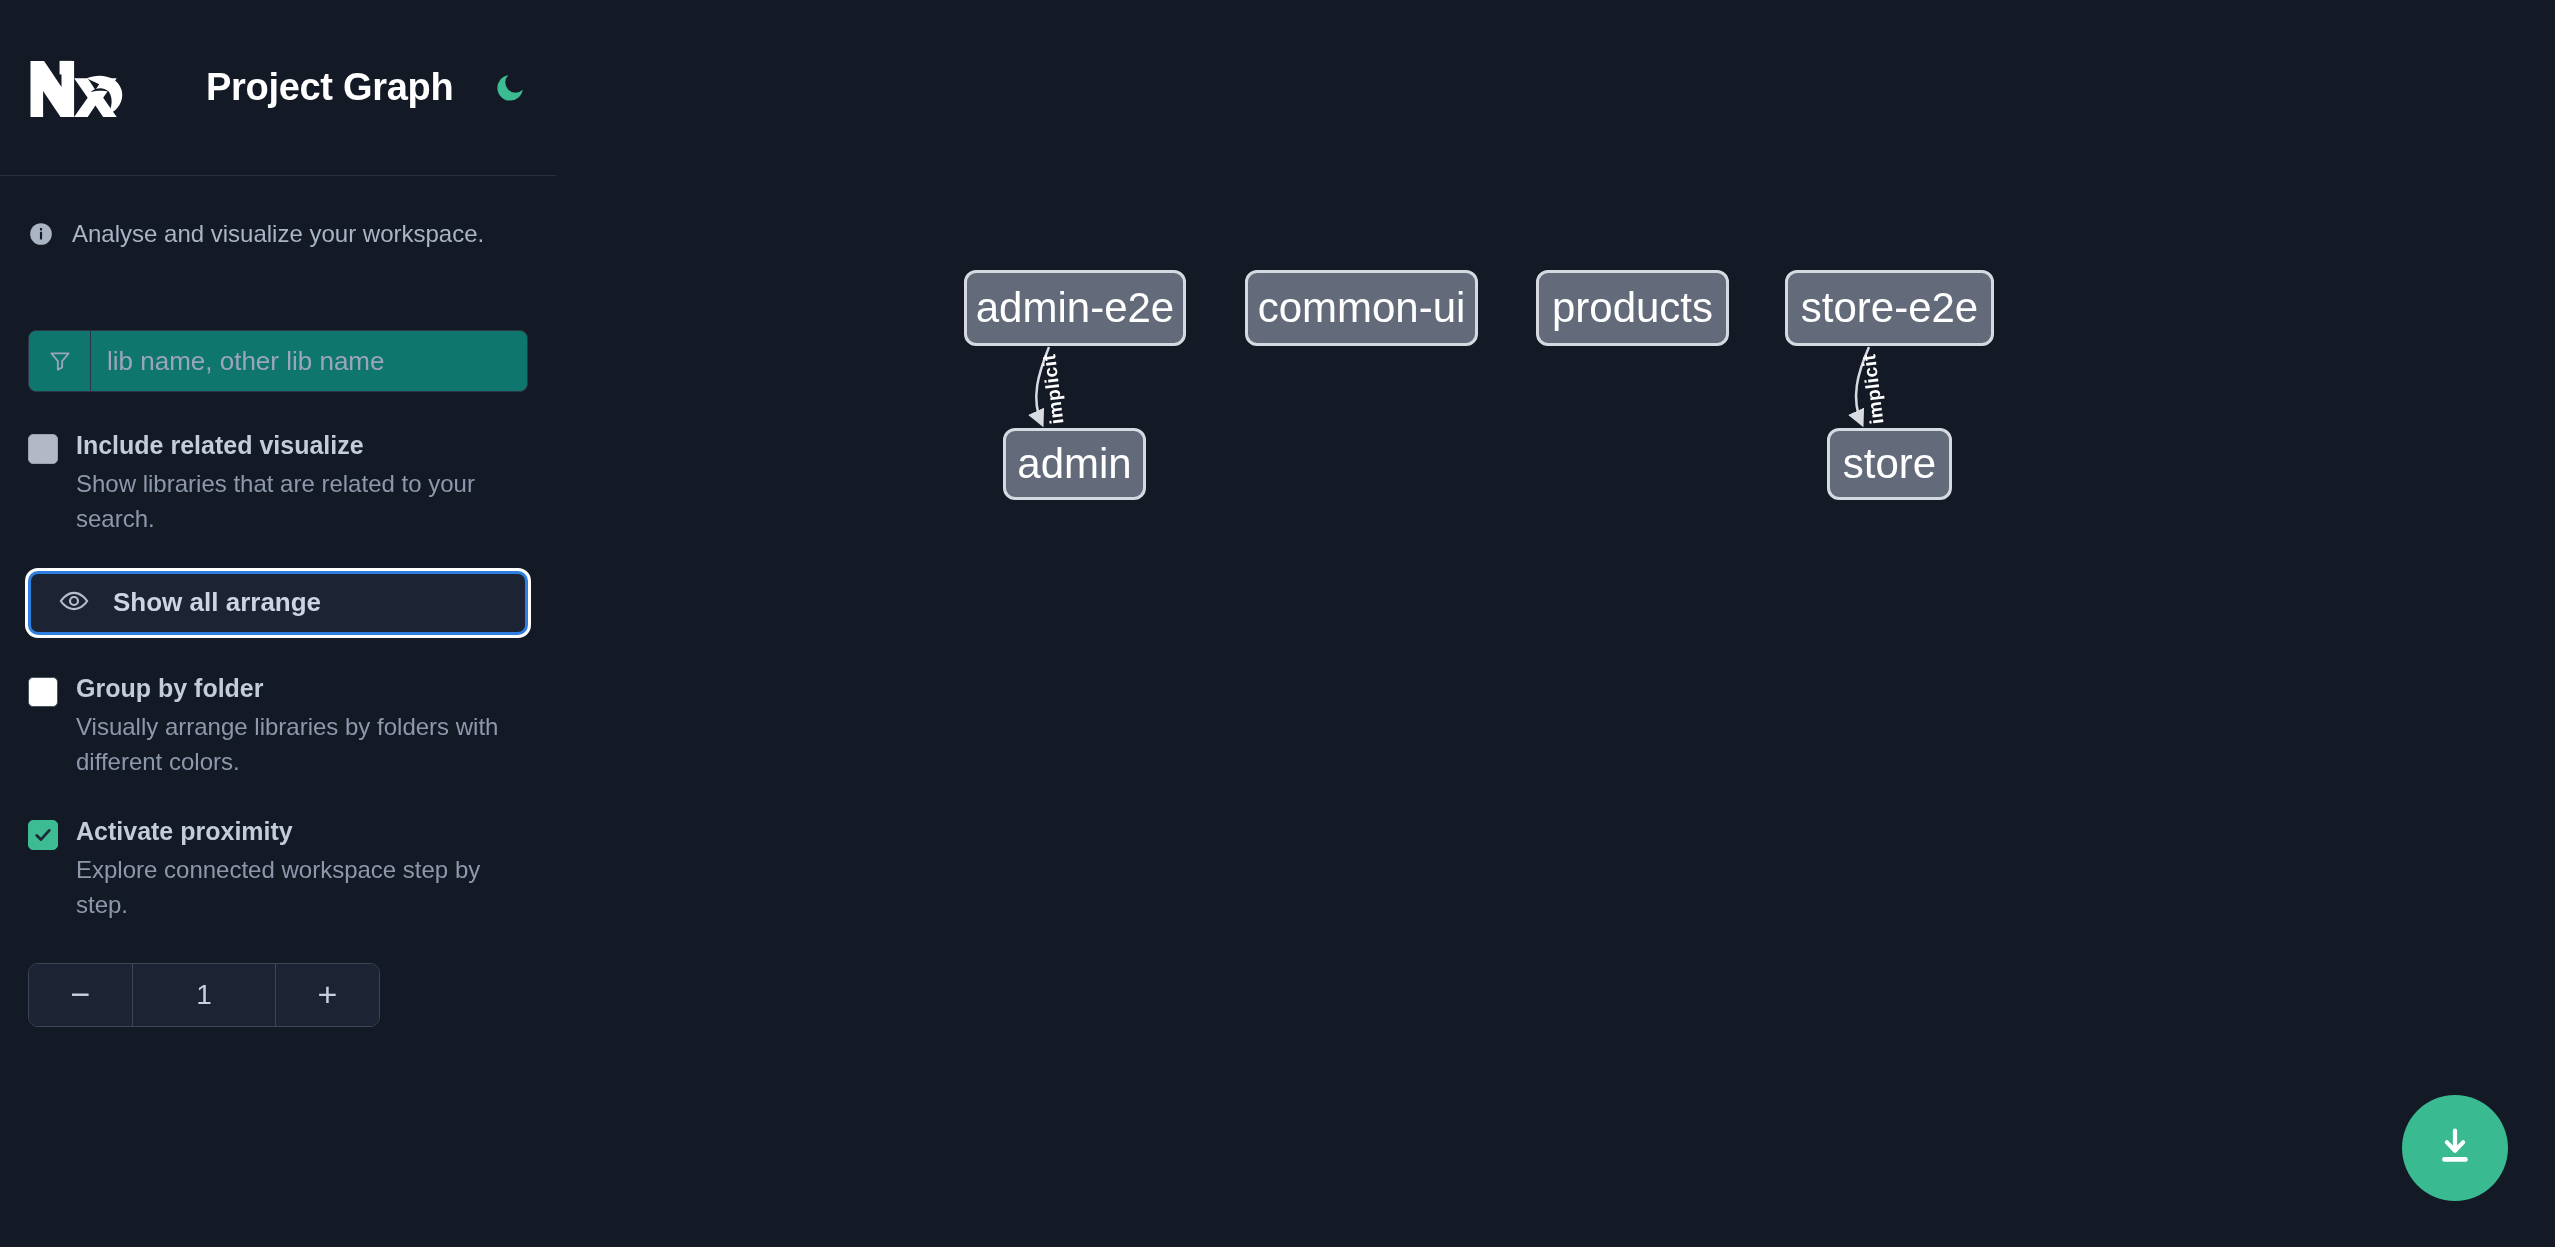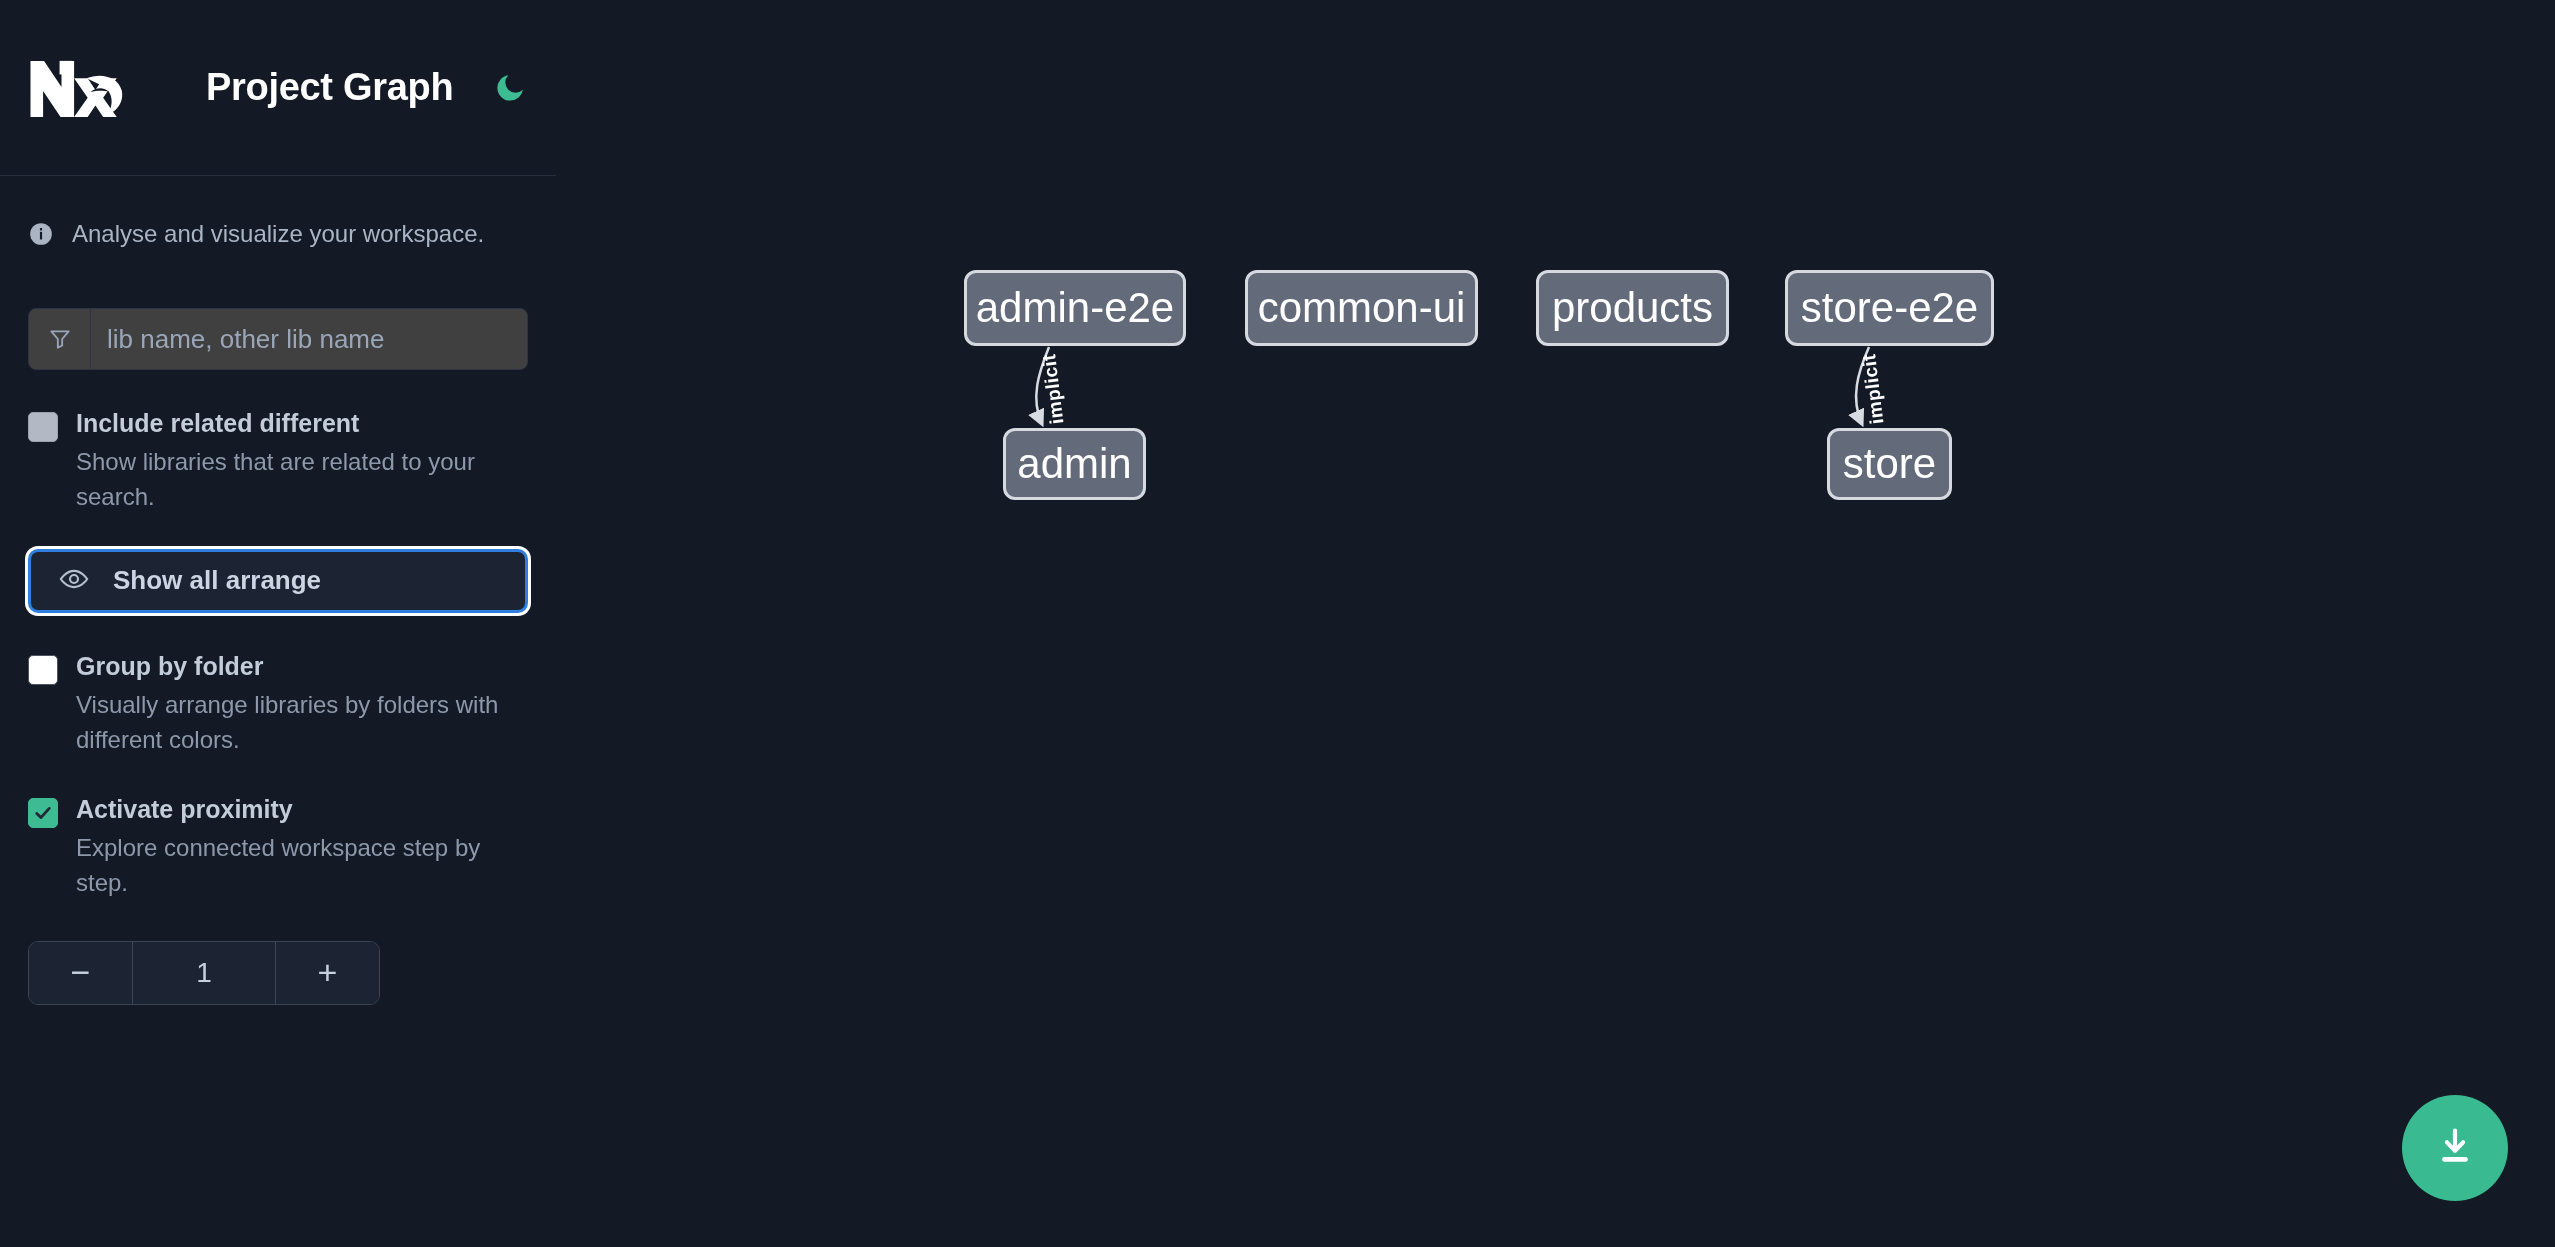--- a/index.html
+++ b/index.html
@@ -39,23 +39,23 @@
   .sidebar-body { padding: 0 28px; }
 
   .tagline {
     display: flex; align-items: center; gap: 18px;
     padding-top: 44px; padding-bottom: 16px;
   }
   .tagline-text { font-size: 24px; color: #a9b4c4; }
   .info-icon { flex: 0 0 auto; width: 26px; height: 26px; }
 
   .filter-box {
-    margin-top: 44px;
+    margin-top: 66px;
     height: 62px;
-    background: #404040;
+    background: #0f766e;
     border: 1px solid #2b3545;
     border-radius: 8px;
     display: flex; align-items: stretch;
     overflow: hidden;
   }
   .filter-icon-wrap {
     width: 62px; display: flex; align-items: center; justify-content: center;
     border-right: 1px solid #2b3545;
     flex: 0 0 62px;
   }
@@ -199,21 +199,21 @@
           <svg viewBox="0 0 24 24" width="26" height="26" aria-hidden="true">
             <path d="M4 5h16l-6 7v6l-4 2v-8L4 5z" fill="none" stroke="#9aa6b7" stroke-width="1.7" stroke-linejoin="round"></path>
           </svg>
         </span>
         <input class="filter-input" type="text" placeholder="lib name, other lib name" style="">
       </div>
 
       <div class="check-row">
         <span class="cb disabled"></span>
         <span class="check-texts">
-          <span class="check-label">Include related different</span>
+          <span class="check-label">Include related visualize</span>
           <span class="check-desc" style="display:block">Show libraries that are related to your search.</span>
         </span>
       </div>
 
       <div class="btn focused">
         <span>
           <svg viewBox="0 0 24 24" width="30" height="30" aria-hidden="true">
             <path d="M1.5 12S5.5 5.5 12 5.5 22.5 12 22.5 12 18.5 18.5 12 18.5 1.5 12 1.5 12z" fill="none" stroke="#b6c0cd" stroke-width="1.7"></path>
             <circle cx="12" cy="12" r="3.2" fill="none" stroke="#b6c0cd" stroke-width="1.7"></circle>
           </svg>

